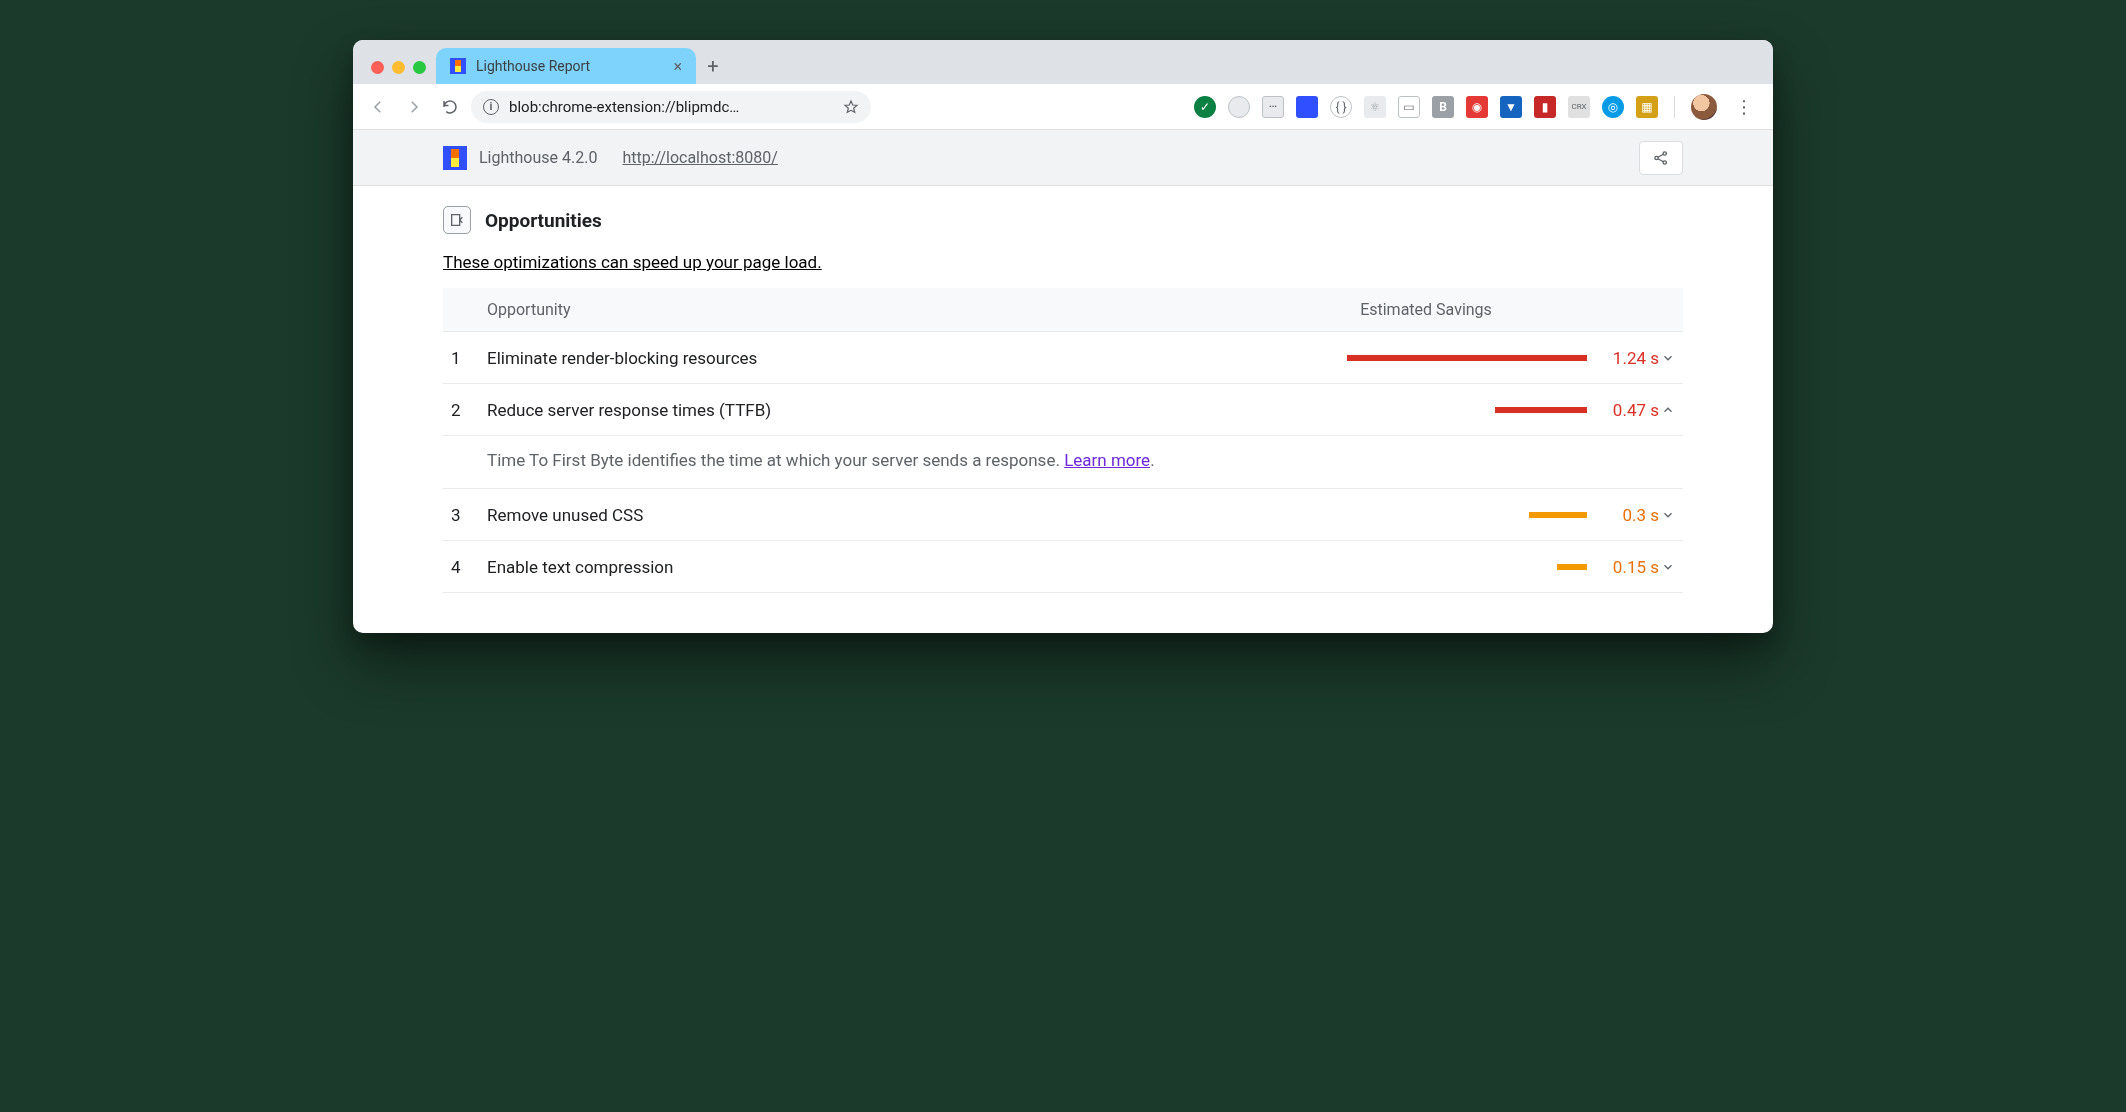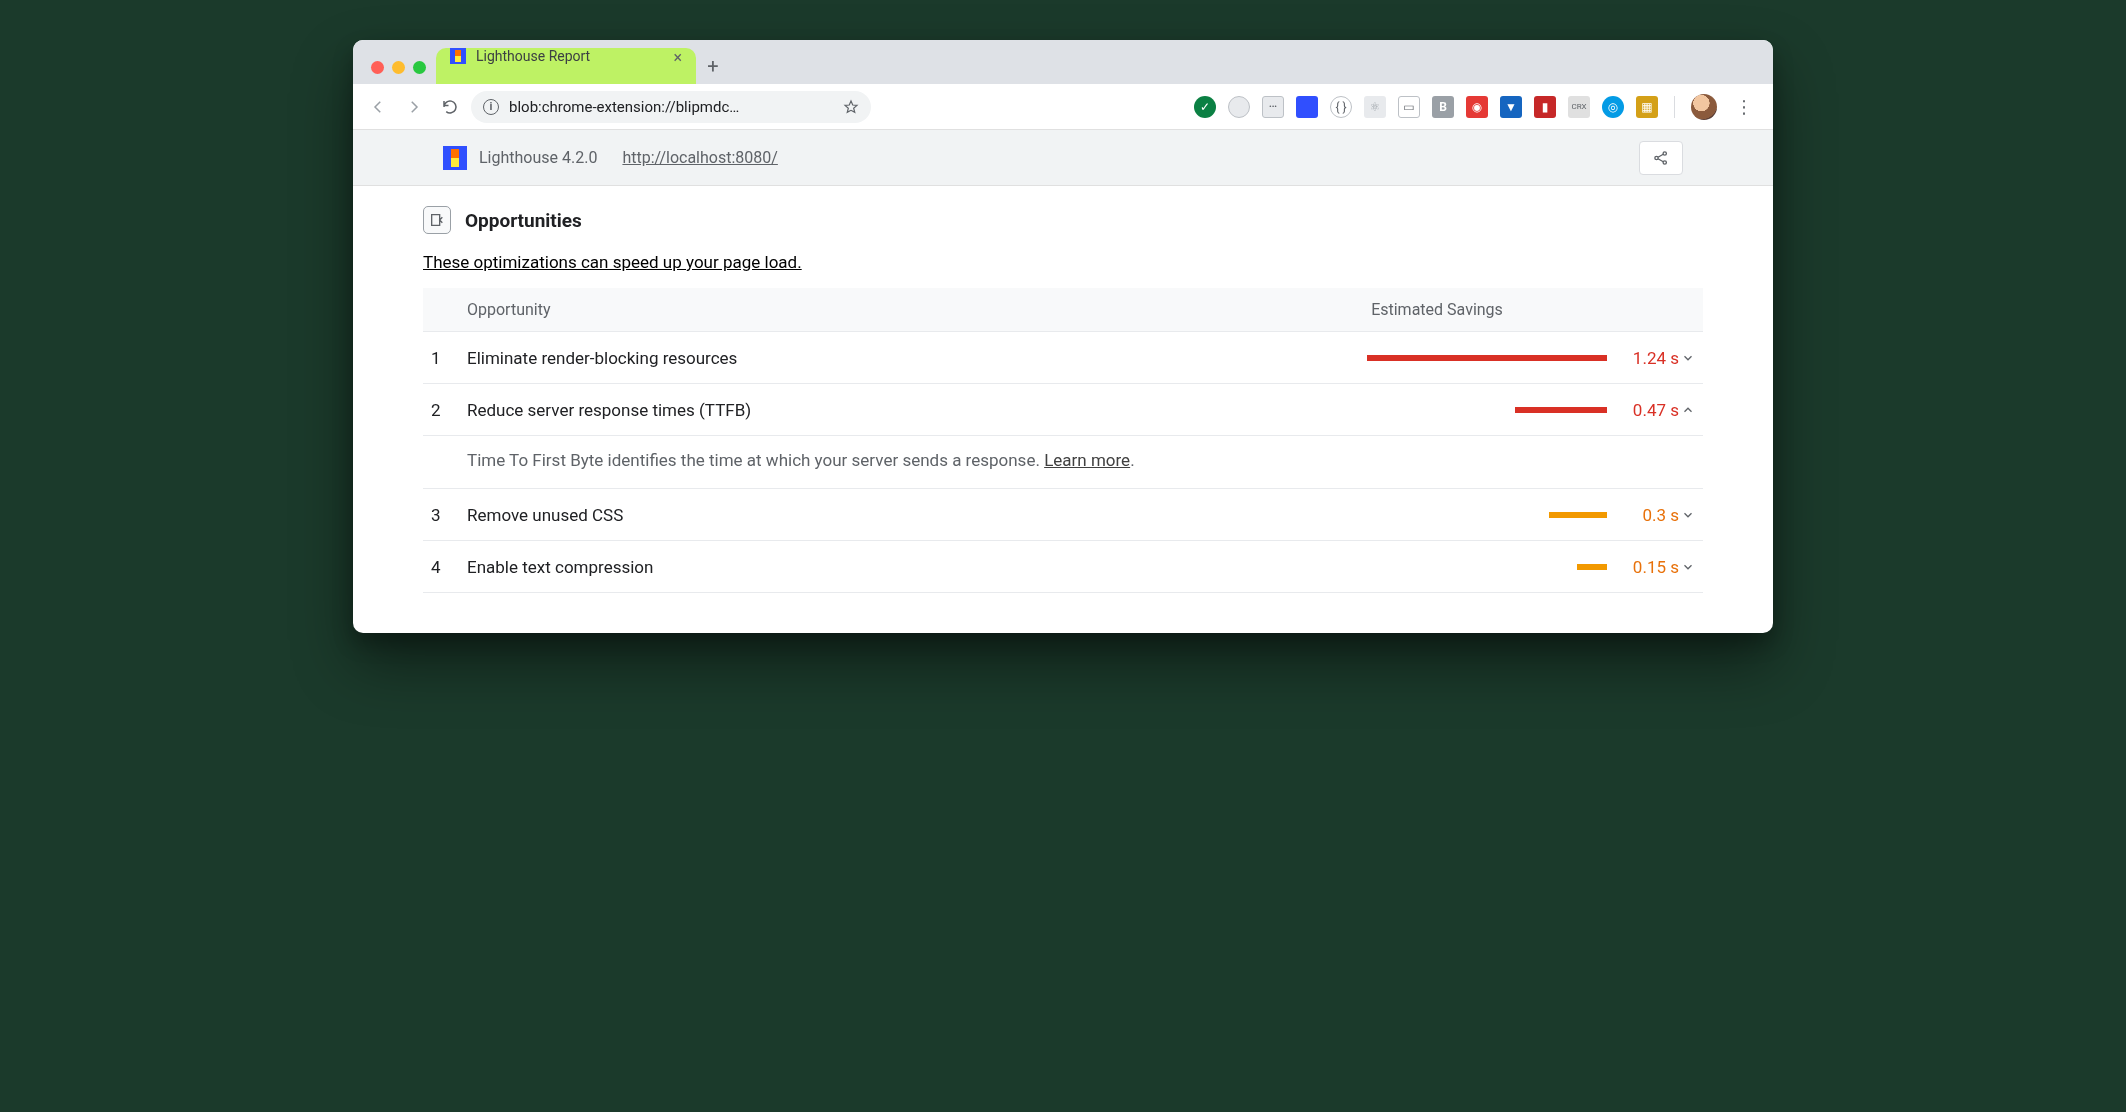--- a/index.html
+++ b/index.html
@@ -20,22 +20,22 @@
 
 
 .tabstrip {
   height:44px; background:#dee1e6; display:flex; align-items:flex-end;
   padding-left:14px; position:relative;
 }
 .traffic { display:flex; gap:8px; align-items:center; padding:0 10px 10px 4px; }
 .dot { width:13px; height:13px; border-radius:50%; }
 .dot.red{background:#ff5f57;} .dot.yellow{background:#febc2e;} .dot.green{background:#28c840;}
 .tab {
-  background:#bef264; height:36px; border-radius:10px 10px 0 0;
-  display:flex; padding:0 14px; gap:10px;
+  background:#7dd3fc; height:36px; border-radius:10px 10px 0 0;
+  display:flex; align-items:center; padding:0 14px; gap:10px;
   min-width:260px; font-size:14px; color:#3c4043;
   position:relative;
 }
 .tab .close { margin-left:auto; color:#5f6368; font-size:16px; cursor:pointer;}
 .favicon-lh {
   width:16px; height:16px; background:#304ffe; position:relative; flex-shrink:0;
 }
 .favicon-lh::before{
   content:""; position:absolute; left:5px; top:2px; width:6px; height:12px;
   background:linear-gradient(to bottom,#ff6f00 0 50%,#ffeb3b 50% 100%);
@@ -86,21 +86,21 @@
 }
 .lh-logo { width:24px;height:24px;background:#304ffe;position:relative;margin-right:12px;}
 .lh-logo::before{content:"";position:absolute;left:8px;top:3px;width:8px;height:18px;
   background:linear-gradient(to bottom,#ff6f00 0 50%,#ffeb3b 50% 100%);}
 .lh-version{color:#5f6368;font-size:16px;margin-right:25px;}
 .lh-url{color:#5f6368;font-size:16px;text-decoration:underline;cursor:pointer;}
 .share-btn{margin-left:auto;width:44px;height:34px;background:#fff;border:1px solid #dadce0;border-radius:4px;
   display:flex;align-items:center;justify-content:center;cursor:pointer;}
 
 
-.report { padding:20px 70px 40px; }
+.report { padding:20px 90px 40px; }
 .section-head { display:flex; align-items:center; gap:14px; margin-bottom:18px;}
 .section-icon{ width:28px;height:28px;border:1.5px solid #9aa0a6;border-radius:5px;
   display:flex;align-items:center;justify-content:center;color:#5f6368;background:#f8f9fa;}
 .section-title{font-size:19px;font-weight:700;color:#202124;}
 .section-desc{font-size:17px;color:#000000;margin-bottom:16px;text-decoration:underline;}
 
 .table-head{display:flex;background:#f8f9fa;height:44px;align-items:center;
   font-size:16px;color:#5f6368;border-bottom:1px solid #e8eaed;}
 .col-index{width:44px;text-align:left;padding-left:8px;}
 .col-opp{flex:0 0 55%;text-align:left;}
@@ -114,21 +114,21 @@
 .bar-track{flex:1;display:flex;justify-content:flex-end;}
 .bar{height:6px;}
 .bar.red{background:#d93025;}
 .bar.orange{background:#f29900;}
 .sav-val{width:72px;text-align:right;font-size:17px;}
 .sav-val.red{color:#d93025;}
 .sav-val.orange{color:#e8710a;}
 .chev{width:18px;color:#5f6368;display:flex;align-items:center;justify-content:center;}
 
 .opp-detail{padding:14px 0 18px 44px;font-size:17px;color:#5f6368;border-bottom:1px solid #e8eaed;}
-.opp-detail a{color:#404040;text-decoration:underline;cursor:pointer;}
+.opp-detail a{color:#6d28d9;text-decoration:underline;cursor:pointer;}
 
 svg{display:block;}
 </style>
 </head>
 <body>
 
 <div class="window">
 
   <div class="tabstrip">
     <div class="traffic">

